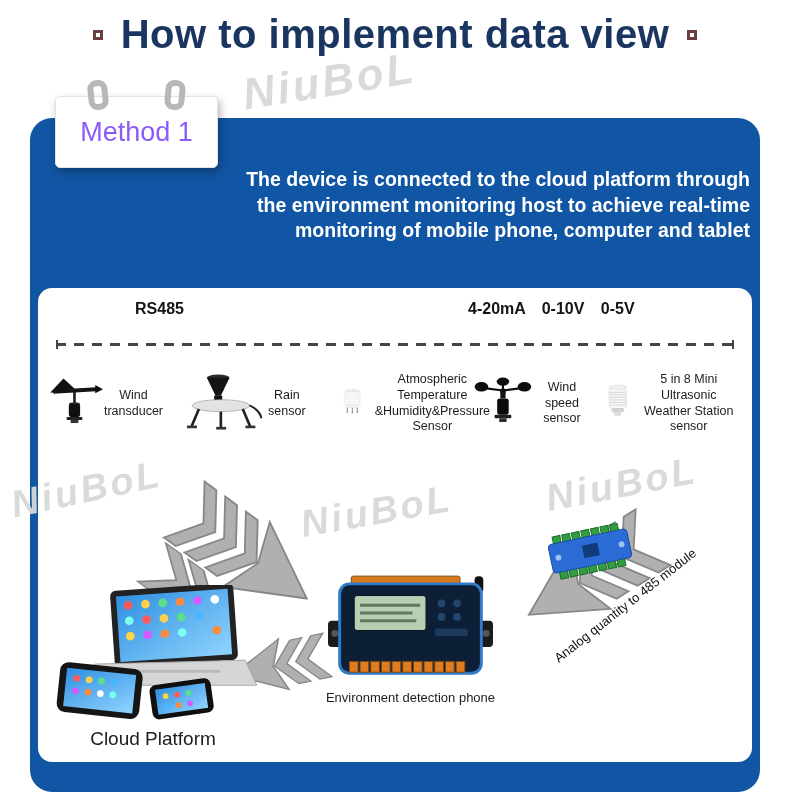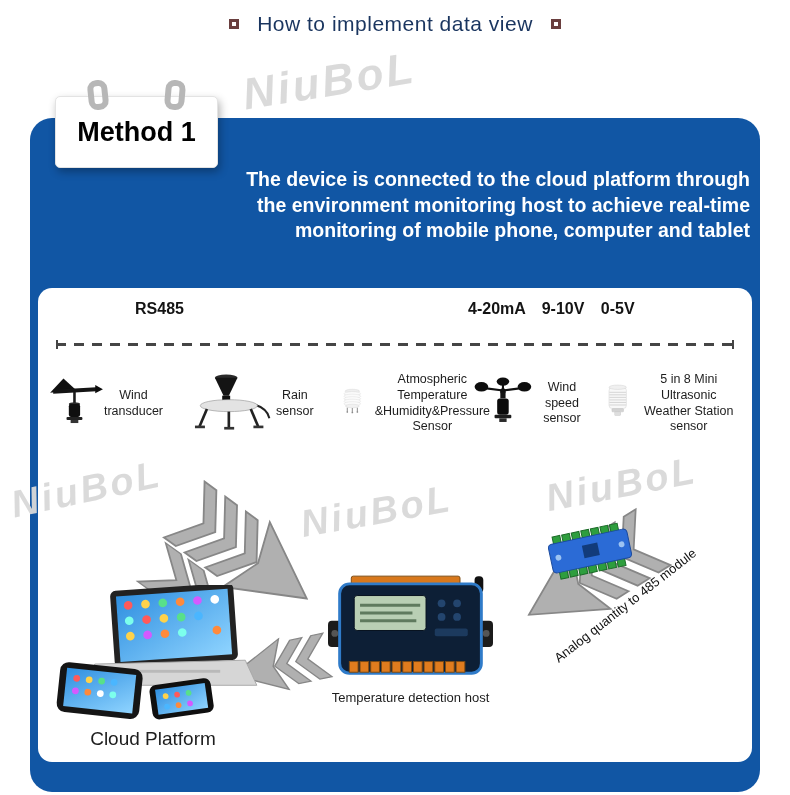--- a/index.html
+++ b/index.html
@@ -7,34 +7,34 @@
     --title-navy:#1a355f;
     --watermark-gray:#d9d9d9;
     --arrow-gray:#b0b0b0;
   }
   *{margin:0;padding:0;box-sizing:border-box;}
   body{background:#ffffff;font-family:"Liberation Sans",sans-serif;}
   .page{position:relative;width:790px;height:795px;background:#fff;overflow:hidden;margin:0 auto;}
 
   
   .header{position:absolute;top:12px;left:0;width:100%;display:flex;justify-content:center;align-items:center;gap:18px;z-index:6;}
-  .page-title{font-size:21px;font-weight:400;color:var(--title-navy);letter-spacing:.5px;}
+  .page-title{font-size:40px;font-weight:700;color:var(--title-navy);letter-spacing:.5px;}
   .title-bullet{width:10px;height:10px;background:#6a3f3f;position:relative;}
   .title-bullet::after{content:"";position:absolute;left:3px;top:3px;width:4px;height:4px;background:#fff;}
 
   
   .wm{position:absolute;color:var(--watermark-gray);font-weight:800;font-style:italic;letter-spacing:3px;white-space:nowrap;z-index:2;opacity:.95;}
   .wm-top{left:242px;top:56px;font-size:44px;transform:rotate(-9deg);z-index:1;}
   .wm-left{left:10px;top:468px;font-size:38px;transform:rotate(-12deg);}
   .wm-center{left:300px;top:490px;font-size:38px;transform:rotate(-10deg);}
   .wm-right{left:545px;top:463px;font-size:38px;transform:rotate(-11deg);}
 
   
   .method-card{position:absolute;left:55px;top:96px;width:163px;height:72px;background:#fff;border:1px solid #e3e3e3;border-radius:5px;box-shadow:2px 4px 8px rgba(0,0,0,.3);z-index:5;display:flex;align-items:center;justify-content:center;}
-  .method-label{font-size:27px;font-weight:700;color:#000000;}
+  .method-label{font-size:27px;font-weight:400;color:#8b5cf6;}
   .ring{position:absolute;top:-17px;width:20px;height:30px;border:6px solid #b7b7b7;border-radius:9px;background:transparent;}
   .ring-left{left:32px;transform:rotate(-6deg);}
   .ring-right{right:32px;transform:rotate(5deg);}
 
   
   .blue-panel{position:absolute;left:30px;top:118px;width:730px;height:674px;background:var(--panel-blue);border-radius:22px;z-index:0;}
   .intro-text{position:absolute;left:242px;top:167px;width:508px;color:#fff;font-size:19.5px;font-weight:700;line-height:1.32;z-index:3;text-align:right;}
 
   
   .white-panel{position:absolute;left:38px;top:288px;width:714px;height:474px;background:#fff;border-radius:14px;z-index:1;}
@@ -46,21 +46,21 @@
     background:repeating-linear-gradient(90deg,#454545 0 10px,transparent 10px 18px);}
   .dashed-line::before,.dashed-line::after{content:"";position:absolute;top:-3px;width:2px;height:9px;background:#454545;}
   .dashed-line::before{left:0;}
   .dashed-line::after{right:0;}
 
   
   .sensor{position:absolute;top:352px;display:flex;flex-direction:row;align-items:center;z-index:3;}
   .sensor svg{display:block;}
   .sensor-label{margin-top:5px;font-size:12.5px;color:#1d1d1d;text-align:center;line-height:1.25;font-weight:500;}
   .sensor-1{left:45px;width:118px;}
-  .sensor-2{left:185px;width:132px;justify-content:flex-end;}
+  .sensor-2{left:177px;width:132px;justify-content:flex-end;}
   .sensor-3{left:330px;width:160px;}
   .sensor-4{left:472px;width:118px;}
   .sensor-5{left:592px;width:142px;}
 
   
   .chevron-arrow{position:absolute;z-index:2;}
   .arrow-a{left:168px;top:512px;width:155px;height:84px;transform:rotate(36deg);}
   .arrow-a2{left:142px;top:556px;width:82px;height:58px;transform:rotate(36deg);}
   .arrow-b{left:516px;top:536px;width:150px;height:80px;transform:rotate(148deg);}
   .arrow-c{left:230px;top:638px;width:100px;height:54px;transform:rotate(168deg);}
@@ -97,21 +97,21 @@
     <span class="ring ring-left"></span>
     <span class="ring ring-right"></span>
     <span class="method-label">Method 1</span>
   </div>
 
   <p class="intro-text">The device is connected to the cloud platform through the environment monitoring host to achieve real-time monitoring of mobile phone, computer and tablet</p>
 
   <div class="white-panel"></div>
 
   <div class="bus-label bus-left">RS485</div>
-  <div class="bus-label bus-right">4-20mA 9-10V 0-5V</div>
+  <div class="bus-label bus-right">4-20mA 0-10V 0-5V</div>
   <div class="dashed-line"></div>
 
   <div class="sensor sensor-1">
     <svg width="115" height="98" viewBox="0 0 115 100">
       <polygon points="10,34 36,6 60,28" fill="#101010"></polygon>
       <polygon points="16,28 100,23 100,31 16,36" fill="#141414"></polygon>
       <polygon points="98,19 113,27 98,35" fill="#0c0c0c"></polygon>
       <rect x="55" y="32" width="5" height="23" fill="#1a1a1a"></rect>
       <ellipse cx="57.5" cy="56" rx="11" ry="3.5" fill="#2b2b2b"></ellipse>
       <rect x="46.5" y="56" width="22" height="25" rx="4" fill="#0f0f0f"></rect>
@@ -281,21 +281,21 @@
         <rect x="66" y="90" width="9" height="11"></rect>
           <rect x="77" y="90" width="9" height="11"></rect>
         <rect x="88" y="90" width="9" height="11"></rect>
           <rect x="99" y="90" width="9" height="11"></rect>
         <rect x="110" y="90" width="9" height="11"></rect>
           <rect x="121" y="90" width="9" height="11"></rect>
         <rect x="132" y="90" width="9" height="11"></rect>
       </g>
     </svg>
   </div>
-  <div class="host-caption">Temperature detection host</div>
+  <div class="host-caption">Environment detection phone</div>
 
   <div class="cloud">
     <svg width="205" height="135" viewBox="0 0 210 140">
       <defs>
         <linearGradient id="scr" x1="0" y1="0" x2="1" y2="1">
           <stop offset="0" stop-color="#2f8fe0"></stop>
             <stop offset="1" stop-color="#8fd4ff"></stop>
         </linearGradient>
       </defs>
       <g transform="rotate(-4 120 40)">

